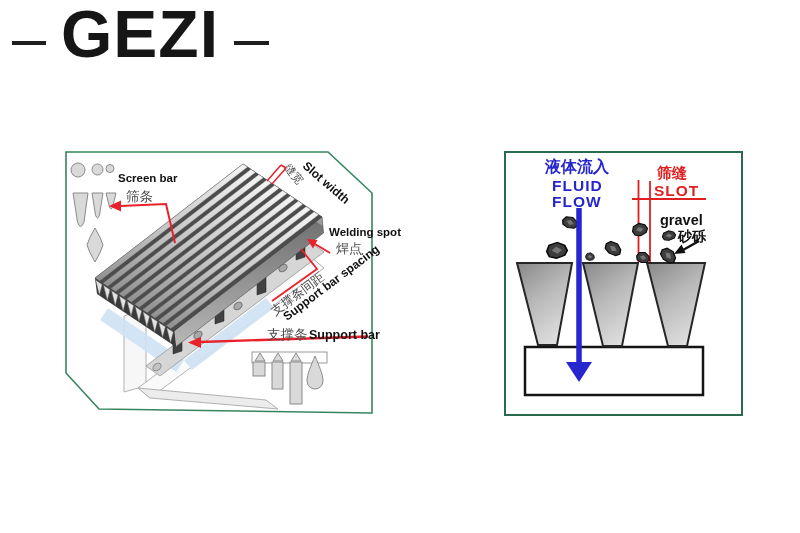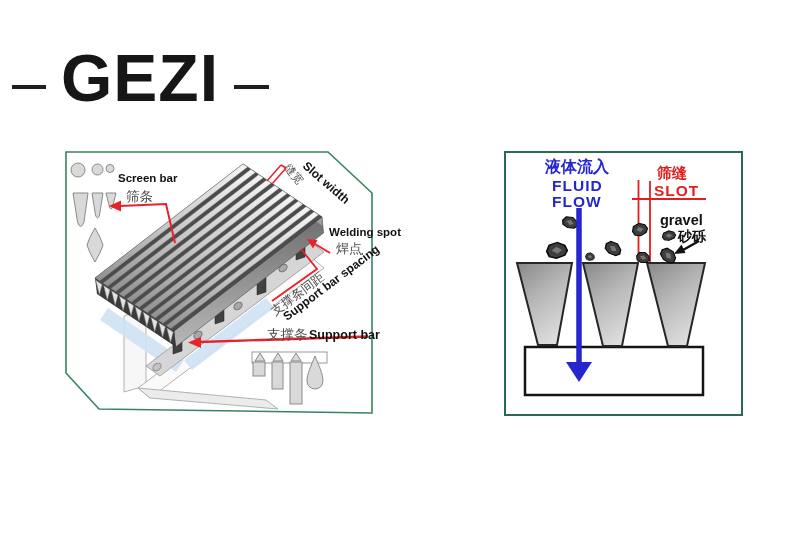--- a/index.html
+++ b/index.html
@@ -1,20 +1,20 @@
 <!DOCTYPE html>
 <html><head>
 <meta charset="utf-8">
 <style>
   html,body{margin:0;padding:0;}
   body{
     width:800px;height:533px;background:#ffffff;overflow:hidden;position:relative;
     font-family:"Liberation Sans","DejaVu Sans",sans-serif;
   }
-  .logo-row{position:absolute;left:0;top:0;width:800px;height:90px;margin-top:44px;}
+  .logo-row{position:absolute;left:0;top:0;width:800px;height:90px;}
   .logo-dash{position:absolute;top:41px;height:4px;background:#1f1f1f;}
   .logo-dash.left{left:12px;width:34px;}
   .logo-dash.right{left:234px;width:35px;}
   .logo-text{
     position:absolute;left:61px;top:-6px;font-size:66px;font-weight:bold;
     color:#161616;letter-spacing:1px;line-height:80px;
   }
   svg{position:absolute;left:0;top:0;}
   text{font-family:"Liberation Sans","DejaVu Sans",sans-serif;}
   .en{fill:#111111;font-weight:bold;}

